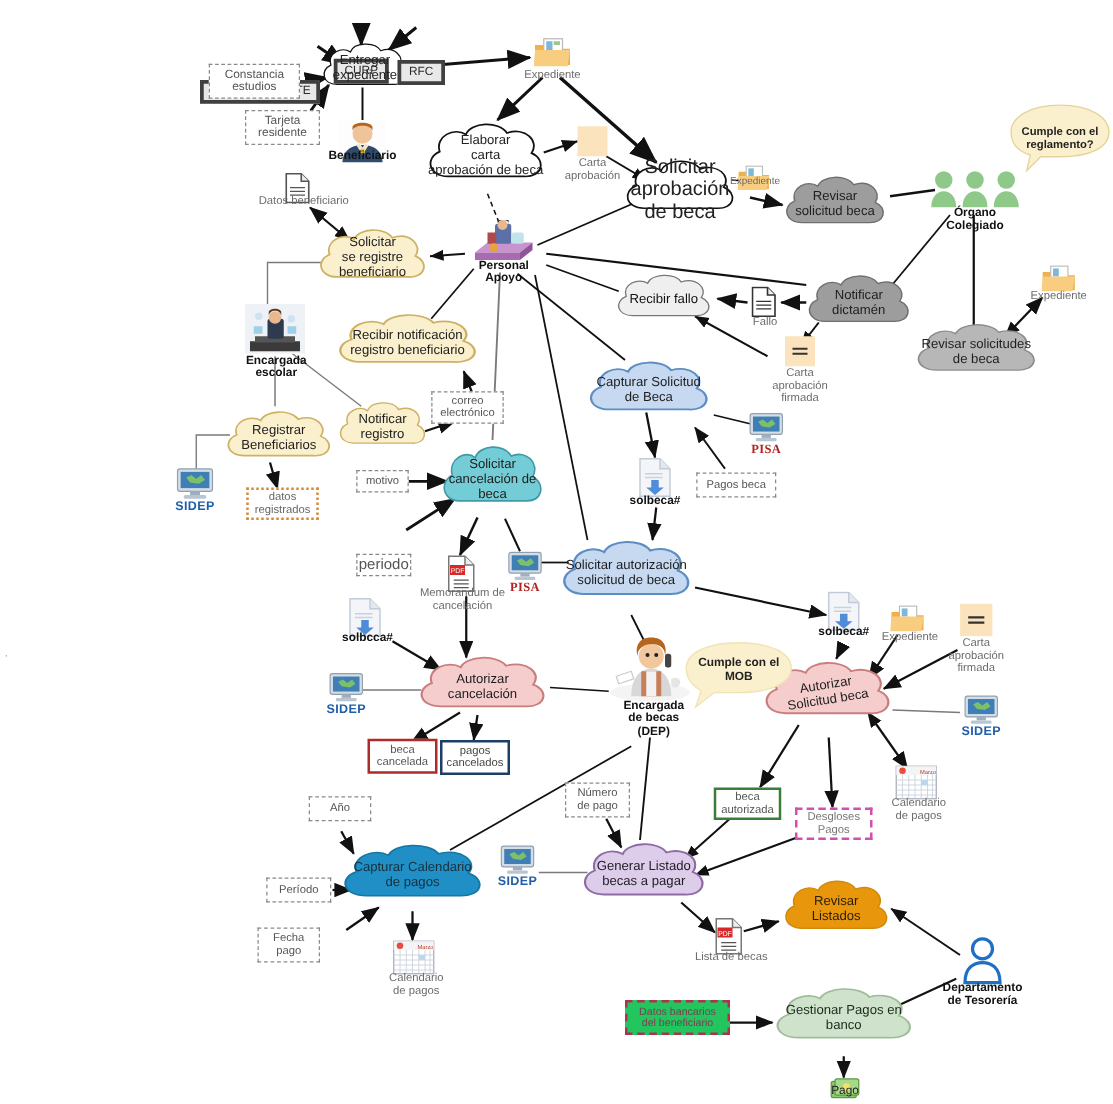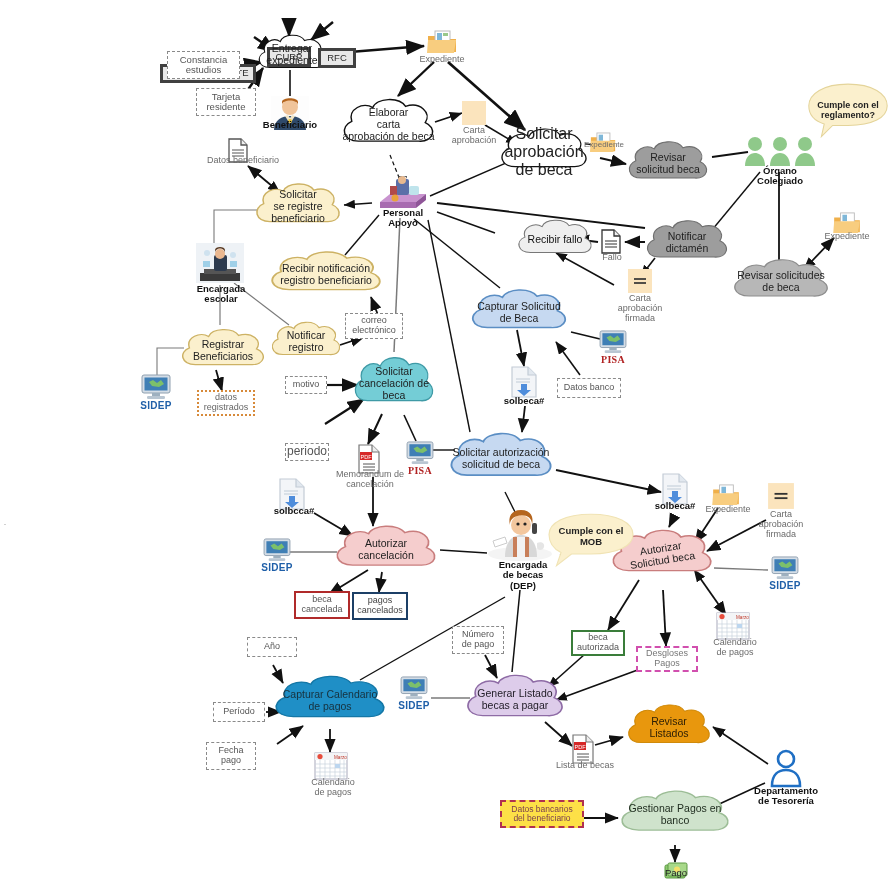--- a/index.html
+++ b/index.html
@@ -10,21 +10,21 @@
   .cloud{position:absolute;display:flex;align-items:center;justify-content:center;text-align:center;}
   .cloud svg{position:absolute;left:0;top:0;width:100%;height:100%;}
   .cloud .lbl{position:relative;z-index:2;padding:0 6px;line-height:1.12;}
   
   .box{position:absolute;display:flex;align-items:center;justify-content:center;text-align:center;
        box-sizing:border-box;line-height:1.1;}
   .box-solid{background:#e8e8e8;border:3px solid #404040;color:#2b2b2b;margin-top:45px;}
   .box-dash{background:#fff;border:1px dashed #8a8a8a;color:#555;}
   .box-dash-orange{background:#fff;border:2px dotted #d78a3a;color:#666;}
   .box-dash-pink{background:#fff;border:2px dashed #d14fae;color:#777;}
-  .box-dash-red{background:#fde047;border:2px dashed #b03050;color:#7a4050;}
+  .box-dash-red{background:#22c55e;border:2px dashed #b03050;color:#7a4050;}
   .box-red{background:#fff;border:2px solid #b02a2a;color:#555;}
   .box-navy{background:#fff;border:2px solid #1c3f66;color:#444;}
   .box-green{background:#fff;border:2px solid #3a7d3a;color:#555;}
   
   .cap{position:absolute;text-align:center;color:#6b6b6b;line-height:1.1;}
   .cap.bold{color:#111;font-weight:bold;}
   .cap.pisa{color:#b12222;font-weight:bold;letter-spacing:.3px;font-family:Liberation Serif, serif;}
   .cap.sidep{color:#1f5fa8;font-weight:bold;letter-spacing:.3px;}
   
   .bubble{position:absolute;display:flex;align-items:center;justify-content:center;text-align:center;}
@@ -248,21 +248,21 @@
   <div class="lbl">Notificar<br>dictamén</div>
 </div>
 
 <div class="cloud" style="left:726px;top:255px;width:110px;height:54px;font-size:10.5px;color:#1f1f1f;">
   <svg viewBox="0 0 160 100" preserveAspectRatio="none">
     <path d="M34,76 C10,76 6,52 24,44 C18,24 42,12 56,22 C62,6 96,4 106,20 C128,12 146,30 136,46 C154,54 150,78 126,76 Z" fill="#b7b7b7" stroke="#8d8d8d" stroke-width="2"></path>
   </svg>
   <div class="lbl">Revisar solicitudes<br>de beca</div>
 </div>
 
-<div class="cloud" style="left:512px;top:216px;width:86px;height:48px;font-size:10.5px;color:#111;">
+<div class="cloud" style="left:488px;top:216px;width:86px;height:48px;font-size:10.5px;color:#111;">
   <svg viewBox="0 0 160 100" preserveAspectRatio="none">
     <path d="M34,76 C10,76 6,52 24,44 C18,24 42,12 56,22 C62,6 96,4 106,20 C128,12 146,30 136,46 C154,54 150,78 126,76 Z" fill="#efefef" stroke="#777" stroke-width="2"></path>
   </svg>
   <div class="lbl">Recibir fallo</div>
 </div>
 
 <div class="cloud" style="left:249px;top:179px;width:98px;height:56px;font-size:10.5px;color:#222;">
   <svg viewBox="0 0 160 100" preserveAspectRatio="none">
     <path d="M34,76 C10,76 6,52 24,44 C18,24 42,12 56,22 C62,6 96,4 106,20 C128,12 146,30 136,46 C154,54 150,78 126,76 Z" fill="#fbf0cd" stroke="#cdb264" stroke-width="2.4"></path>
   </svg>
@@ -389,21 +389,21 @@
 
 <div class="box box-dash" style="left:285px;top:376px;width:42px;height:18px;font-size:9px;">
       <span>motivo</span>
     </div>
 
 <div class="box box-dash" style="left:285px;top:415px;width:44px;height:18px;font-size:12px;margin-top:28px;">
       <span>periodo</span>
     </div>
 
 <div class="box box-dash" style="left:557px;top:378px;width:64px;height:20px;font-size:9px;">
-      <span>Datos banco</span>
+      <span>Pagos beca</span>
     </div>
 
 <div class="box box-red" style="left:294px;top:591px;width:56px;height:28px;font-size:9px;">beca<br>cancelada</div>
 
 <div class="box box-navy" style="left:352px;top:592px;width:56px;height:28px;font-size:9px;">pagos<br>cancelados</div>
 
 <div class="box box-green" style="left:571px;top:630px;width:54px;height:26px;font-size:9px;">beca<br>autorizada</div>
 
 <div class="box box-dash-pink" style="left:636px;top:646px;width:62px;height:26px;font-size:9px;">Desgloses<br>Pagos</div>
 

